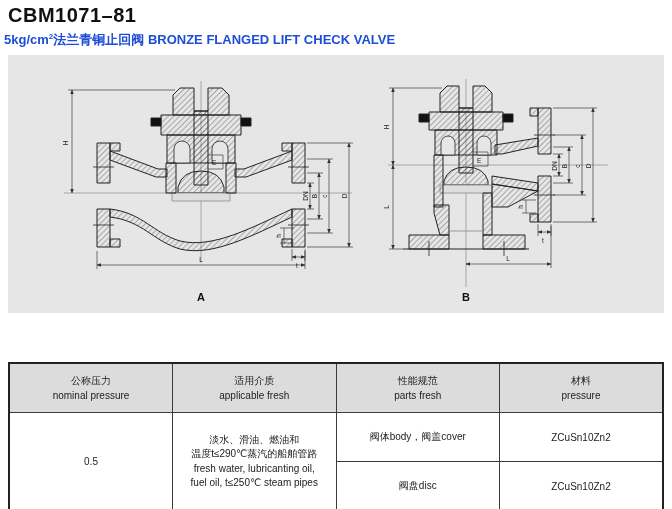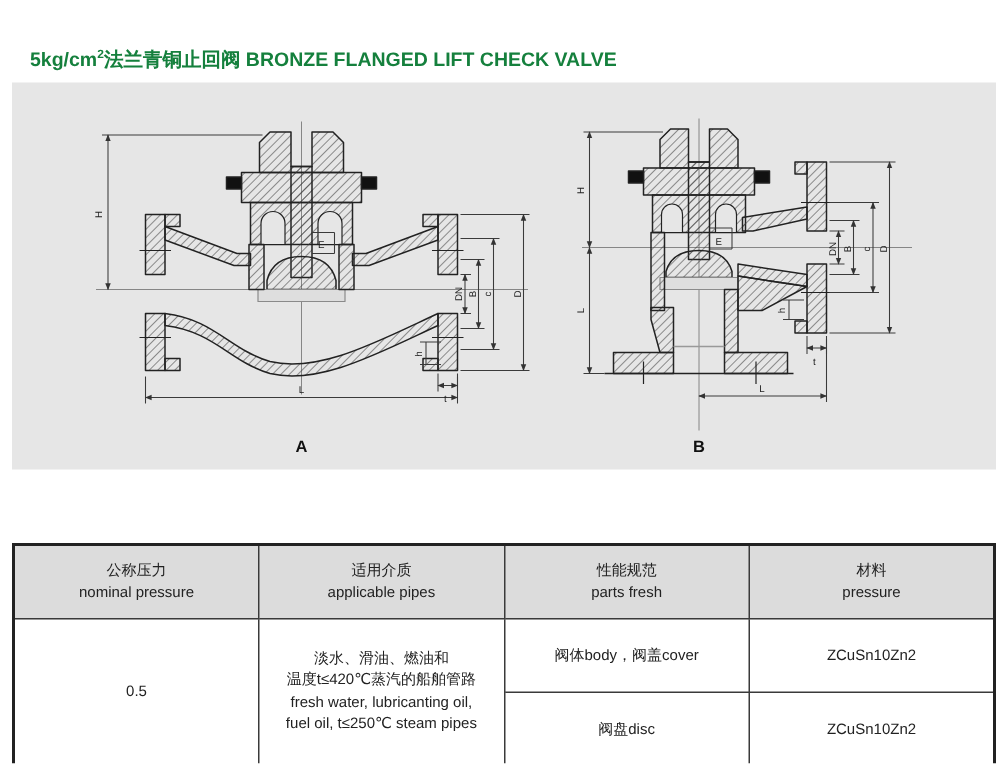--- a/index.html
+++ b/index.html
@@ -5,21 +5,21 @@
   html,body{margin:0;padding:0;background:#fff;}
   .page{
     position:relative;width:672px;height:509px;background:#ffffff;
     font-family:"Liberation Sans","DejaVu Sans",sans-serif;color:#1a1a1a;overflow:hidden;
   }
   .title{
     position:absolute;left:8px;top:4px;font-size:20px;font-weight:bold;
     letter-spacing:0.5px;color:#111;
   }
   .subtitle{
-    position:absolute;left:20px;top:31px;font-size:13px;font-weight:bold;color:#15803d;text-align:right;
+    position:absolute;left:4px;top:31px;font-size:13px;font-weight:bold;color:#1d4ed8;text-align:right;
   }
   .subtitle sup{font-size:8px;}
   .panel{
     position:absolute;left:8px;top:55px;width:656px;height:258px;background:#e6e6e6;
   }
   .section-heading{
     position:absolute;left:8px;top:344px;font-size:11px;font-weight:bold;color:#111;
   }
   table.spec{
     position:absolute;left:8px;top:362px;width:656px;height:135px;
@@ -34,20 +34,21 @@
   table.spec td{background:#ffffff;height:44px;}
   .hdr-line{display:block;line-height:1.5;}
   .medium-line{display:block;line-height:1.45;}
   svg text{font-family:"Liberation Sans","DejaVu Sans",sans-serif;}
 </style>
 </head>
 <body>
 
 <div class="page">
 
+  <div class="title">CBM1071–81</div>
 
   <div class="subtitle"><span>5kg/cm</span><sup>2</sup><span>法兰青铜止回阀 BRONZE FLANGED LIFT CHECK VALVE</span></div>
 
   <div class="panel">
     <svg width="656" height="258" viewBox="0 0 656 258">
       <defs>
         <pattern id="h45" width="4" height="4" patternUnits="userSpaceOnUse" patternTransform="rotate(45)">
           <line x1="0" y1="0" x2="0" y2="4" stroke="#3f3f3f" stroke-width="0.75"></line>
         </pattern>
         <marker id="arr" viewBox="0 0 10 10" refX="9" refY="5" markerWidth="6.5" markerHeight="6.5" orient="auto-start-reverse">
@@ -272,38 +273,38 @@
 
   <table class="spec">
     <thead>
       <tr>
         <th>
           <span class="hdr-line">公称压力</span>
           <span class="hdr-line">nominal pressure</span>
         </th>
         <th>
           <span class="hdr-line">适用介质</span>
-          <span class="hdr-line">applicable pipes</span>
+          <span class="hdr-line">applicable fresh</span>
         </th>
         <th>
           <span class="hdr-line">性能规范</span>
           <span class="hdr-line">parts fresh</span>
         </th>
         <th>
           <span class="hdr-line">材料</span>
           <span class="hdr-line">pressure</span>
         </th>
       </tr>
     </thead>
     <tbody>
       <tr>
         <td rowspan="2">0.5</td>
         <td rowspan="2">
           <span class="medium-line">淡水、滑油、燃油和</span>
-          <span class="medium-line">温度t≤420℃蒸汽的船舶管路</span>
+          <span class="medium-line">温度t≤290℃蒸汽的船舶管路</span>
           <span class="medium-line">fresh water, lubricanting oil,</span>
           <span class="medium-line">fuel oil, t≤250℃ steam pipes</span>
         </td>
         <td>阀体body，阀盖cover</td>
         <td>ZCuSn10Zn2</td>
       </tr>
       <tr>
         <td>阀盘disc</td>
         <td>ZCuSn10Zn2</td>
       </tr>

